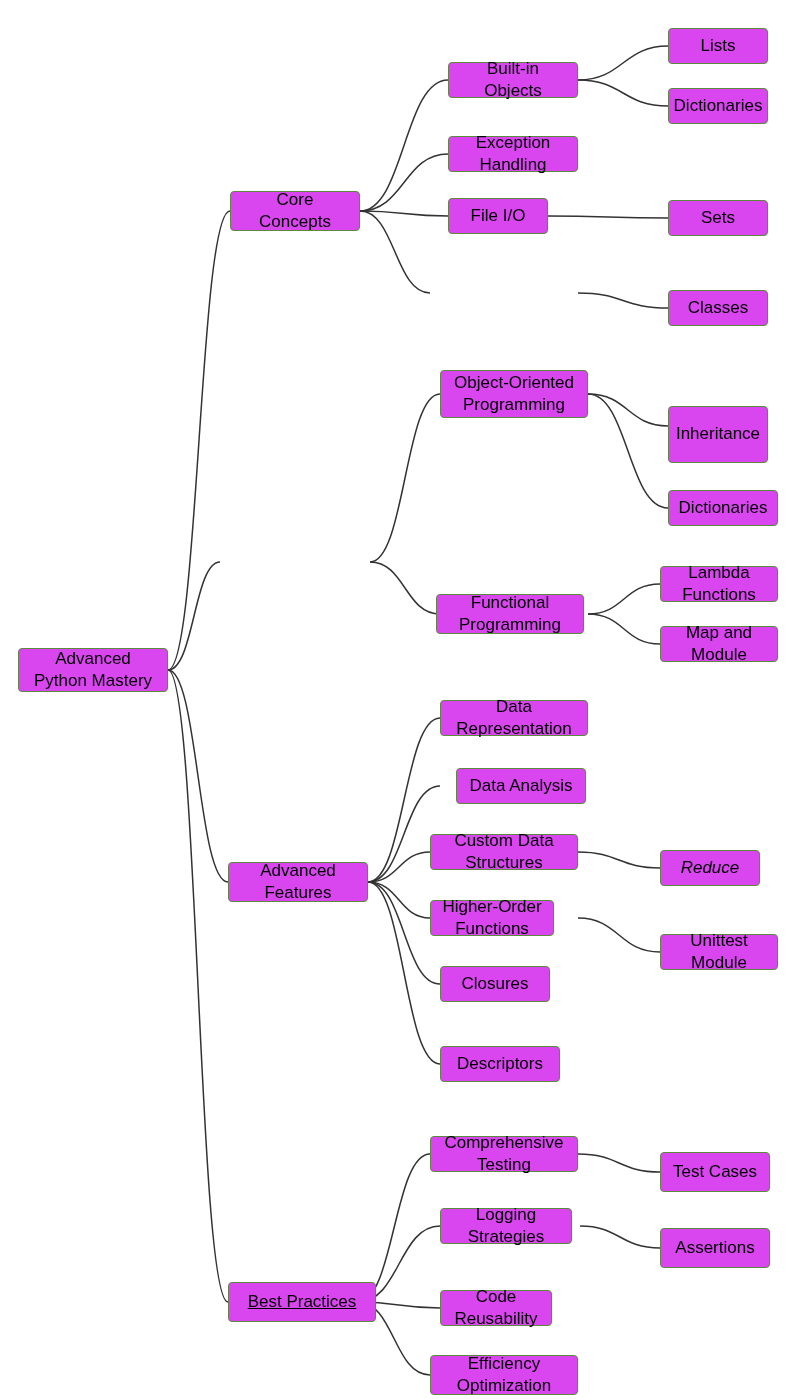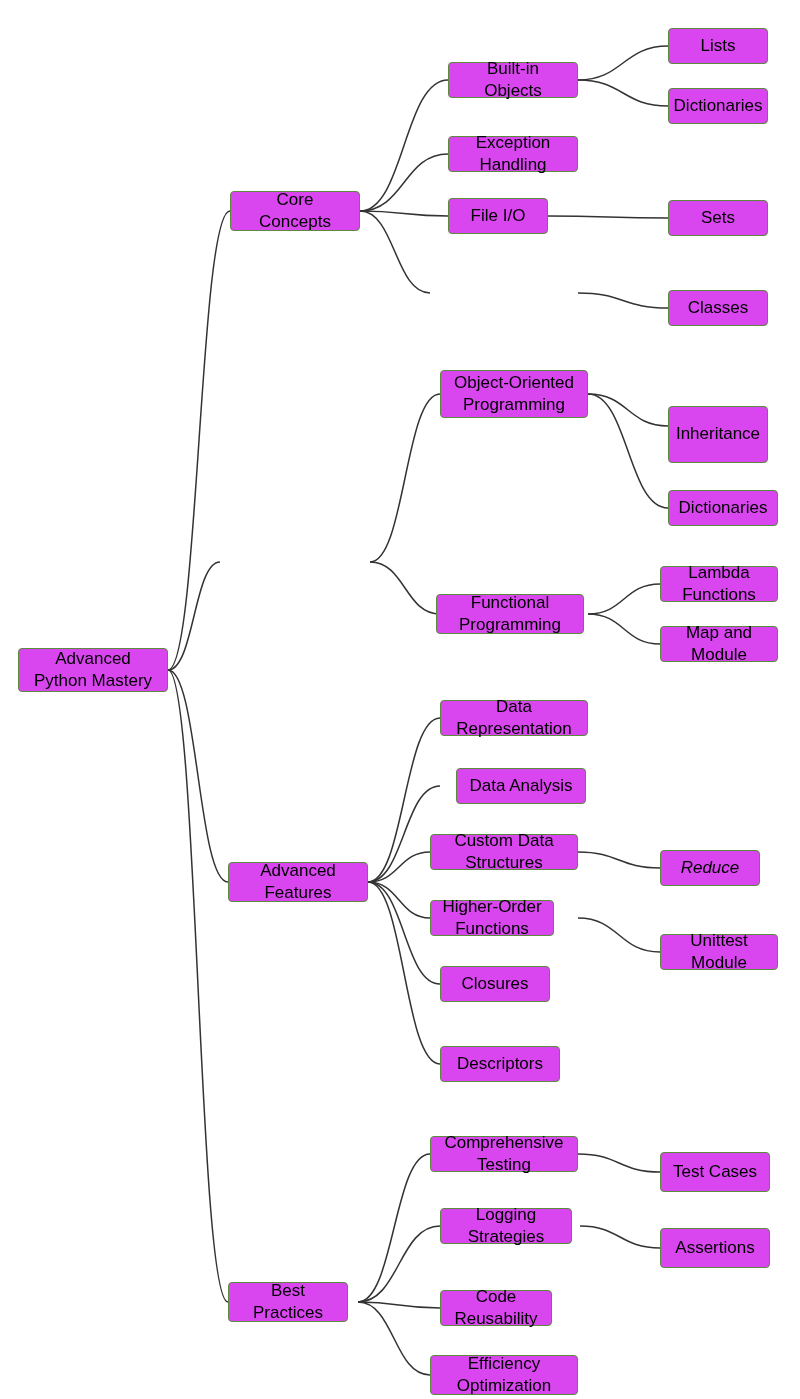--- a/index.html
+++ b/index.html
@@ -81,21 +81,21 @@
       <path d="M 358 1302 C 394 1302, 394 1154, 430 1154"></path>
       <path d="M 358 1302 C 399 1302, 399 1226, 440 1226"></path>
       <path d="M 358 1302 C 399 1302, 399 1308, 440 1308"></path>
       <path d="M 358 1302 C 394 1302, 394 1375, 430 1375"></path>
       <path d="M 578 1154 C 619 1154, 619 1172, 660 1172"></path>
       <path d="M 580 1226 C 620 1226, 620 1248, 660 1248"></path>
     </svg>
 <div class="node" style="left: 18px; top: 648px; width: 150px; height: 44px;">Advanced Python Mastery</div>
     <div class="node" style="left: 230px; top: 191px; width: 130px; height: 40px;">Core Concepts</div>
     <div class="node" style="left: 228px; top: 862px; width: 140px; height: 40px;">Advanced Features</div>
-    <div class="node" style="left: 228px; top: 1282px; width: 120px; height: 40px;">Best Practices</div>
+    <div class="node" style="left: 228px; top: 1282px; width: 148px; height: 40px; text-decoration: underline;">Best Practices</div>
     <div class="node" style="left: 448px; top: 62px; width: 130px; height: 36px;">Built-in Objects</div>
     <div class="node" style="left: 448px; top: 136px; width: 130px; height: 36px;">Exception Handling</div>
     <div class="node" style="left: 448px; top: 198px; width: 100px; height: 36px;">File I/O</div>
     <div class="node" style="left: 440px; top: 370px; width: 148px; height: 48px;">Object-Oriented Programming</div>
     <div class="node" style="left: 436px; top: 594px; width: 148px; height: 40px;">Functional Programming</div>
     <div class="node" style="left: 440px; top: 700px; width: 148px; height: 36px;">Data Representation</div>
     <div class="node" style="left: 440px; top: 768px; width: 130px; height: 36px; margin-left: 16px;">Data Analysis</div>
     <div class="node" style="left: 430px; top: 834px; width: 148px; height: 36px;">Custom Data Structures</div>
     <div class="node" style="left: 430px; top: 900px; width: 124px; height: 36px;">Higher-Order Functions</div>
     <div class="node" style="left: 440px; top: 966px; width: 110px; height: 36px;">Closures</div>

